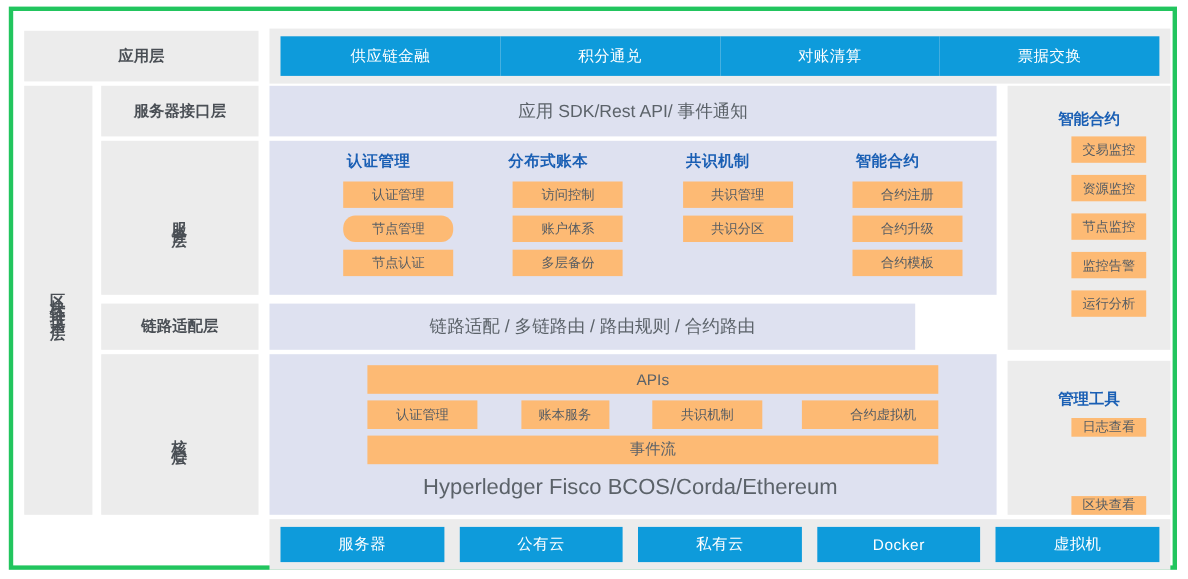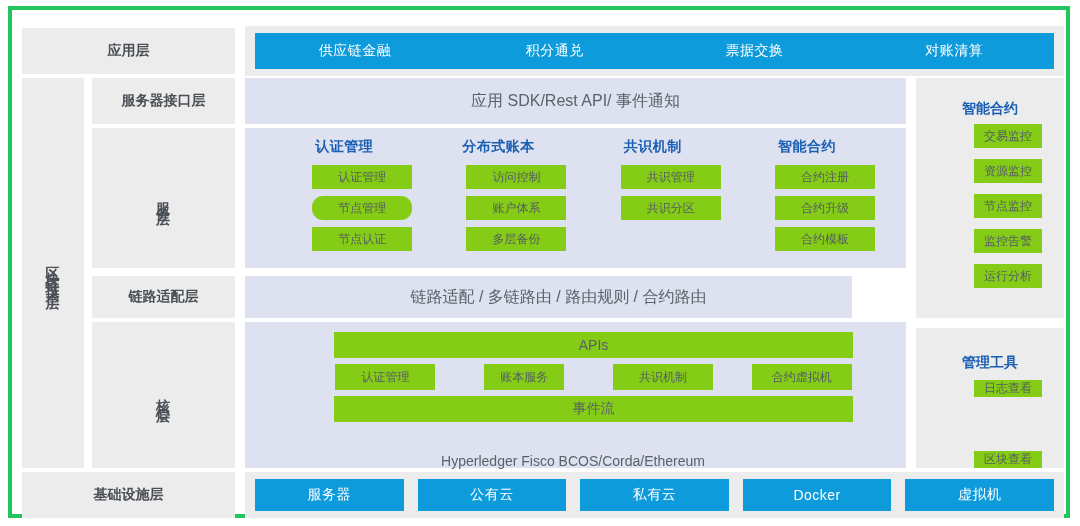--- a/index.html
+++ b/index.html
@@ -19,21 +19,21 @@
   }
   
   .grey{background:#ececec;}
   .lav{background:#dee1f0;}
   .blue-btn{
     background:#0e9bdb;color:#ffffff;
     display:flex;align-items:center;justify-content:center;
     font-size:14px;letter-spacing:.5px;
   }
   .white-box{
-    background:#84cc16;
+    background:#fdba74;
     display:flex;align-items:center;justify-content:center;
     font-size:12px;color:#555c63;margin-left:36px;
   }
   .label-cell{
     display:flex;align-items:center;justify-content:center;
     font-size:14px;font-weight:bold;color:#4a4f55;
   }
   .vlabel{
     writing-mode:vertical-rl;
     text-orientation:upright;
@@ -60,21 +60,21 @@
 
   #vert-tech{left:10px;top:68px;width:62px;height:390px;}
 
   #api-row-label{left:80px;top:68px;width:143px;height:46px;}
   #api-row-band{left:233px;top:68px;width:661px;height:46px;}
 
   #svc-row-label{left:80px;top:118px;width:143px;height:140px;}
   #svc-row-band{left:233px;top:118px;width:661px;height:140px;}
 
   #link-row-label{left:80px;top:266px;width:143px;height:42px;}
-  #link-row-band{left:233px;top:266px;width:587px;height:42px;padding-left:20px;}
+  #link-row-band{left:233px;top:266px;width:587px;height:42px;}
 
   #core-row-label{left:80px;top:312px;width:143px;height:146px;}
   #core-row-band{left:233px;top:312px;width:661px;height:146px;}
 
   #infra-row-label{left:10px;top:462px;width:213px;height:46px;}
   #infra-btn-strip{left:233px;top:462px;width:819px;height:46px;}
 
   #panel-contract{left:904px;top:68px;width:148px;height:240px;}
   #panel-tools{left:904px;top:318px;width:148px;height:140px;}
 </style>
@@ -82,22 +82,22 @@
 <body>
 
 <div class="frame">
 
   <div class="abs grey label-cell" id="app-row-label">应用层</div>
 
   <div class="abs grey" id="app-btn-strip">
     <div id="app-buttons" style="position:absolute;left:10px;top:7px;right:10px;bottom:7px;display:flex;gap:0;">
         <div class="blue-btn" style="flex:1;">供应链金融</div>
         <div class="blue-btn" style="flex:1;">积分通兑</div>
+        <div class="blue-btn" style="flex:1;">对账清算</div>
         <div class="blue-btn" style="flex:1;">票据交换</div>
-        <div class="blue-btn" style="flex:1;">对账清算</div>
       </div>
   </div>
 
   <div class="abs grey vlabel" id="vert-tech">区块链技术层</div>
 
   <div class="abs grey label-cell" id="api-row-label">服务器接口层</div>
   <div class="abs lav band-text" id="api-row-band">应用 SDK/Rest API/ 事件通知</div>
 
   <div class="abs grey vlabel" id="svc-row-label" style="letter-spacing:5px;">服务层</div>
   <div class="abs lav" id="svc-row-band">
@@ -139,30 +139,29 @@
         <div class="" style="flex:1;display:flex;align-items:center;justify-content:center;">
           <div class="white-box" style="width:100px;height:26px;">认证管理</div>
         </div>
         <div class="" style="flex:1;display:flex;align-items:center;justify-content:center;">
           <div class="white-box" style="width:80px;height:26px;">账本服务</div>
         </div>
         <div class="" style="flex:1;display:flex;align-items:center;justify-content:center;">
           <div class="white-box" style="width:100px;height:26px;">共识机制</div>
         </div>
         <div class="" style="flex:1;display:flex;align-items:center;justify-content:center;">
-          <div class="white-box" style="width:100px;height:26px;">合约虚拟机</div>
+          <div class="white-box" style="width:100px;height:26px;padding-left:24px;">合约虚拟机</div>
         </div>
       </div>
 
     <div class="white-box abs" id="core-events" style="left:53px;right:53px;top:74px;height:26px;font-size:14px;color:#5b6269;">事件流</div>
 
-    <div class="abs band-text" id="core-footer" style="left:0;right:5px;top:106px;height:30px;font-size:14px;margin-top:18px;">Hyperledger Fisco BCOS/Corda/Ethereum</div>
+    <div class="abs band-text" id="core-footer" style="left:0;right:5px;top:106px;height:30px;font-size:20px;">Hyperledger Fisco BCOS/Corda/Ethereum</div>
   </div>
 
-  <div class="abs grey label-cell" id="infra-row-label">基础设施层</div>
   <div class="abs grey" id="infra-btn-strip">
     <div id="infra-buttons" style="position:absolute;left:10px;top:7px;right:10px;bottom:7px;display:flex;gap:14px;border-radius:13px;">
         <div class="blue-btn" style="flex:1;">服务器</div>
         <div class="blue-btn" style="flex:1;">公有云</div>
         <div class="blue-btn" style="flex:1;">私有云</div>
         <div class="blue-btn" style="flex:1;">Docker</div>
         <div class="blue-btn" style="flex:1;">虚拟机</div>
       </div>
   </div>
 

